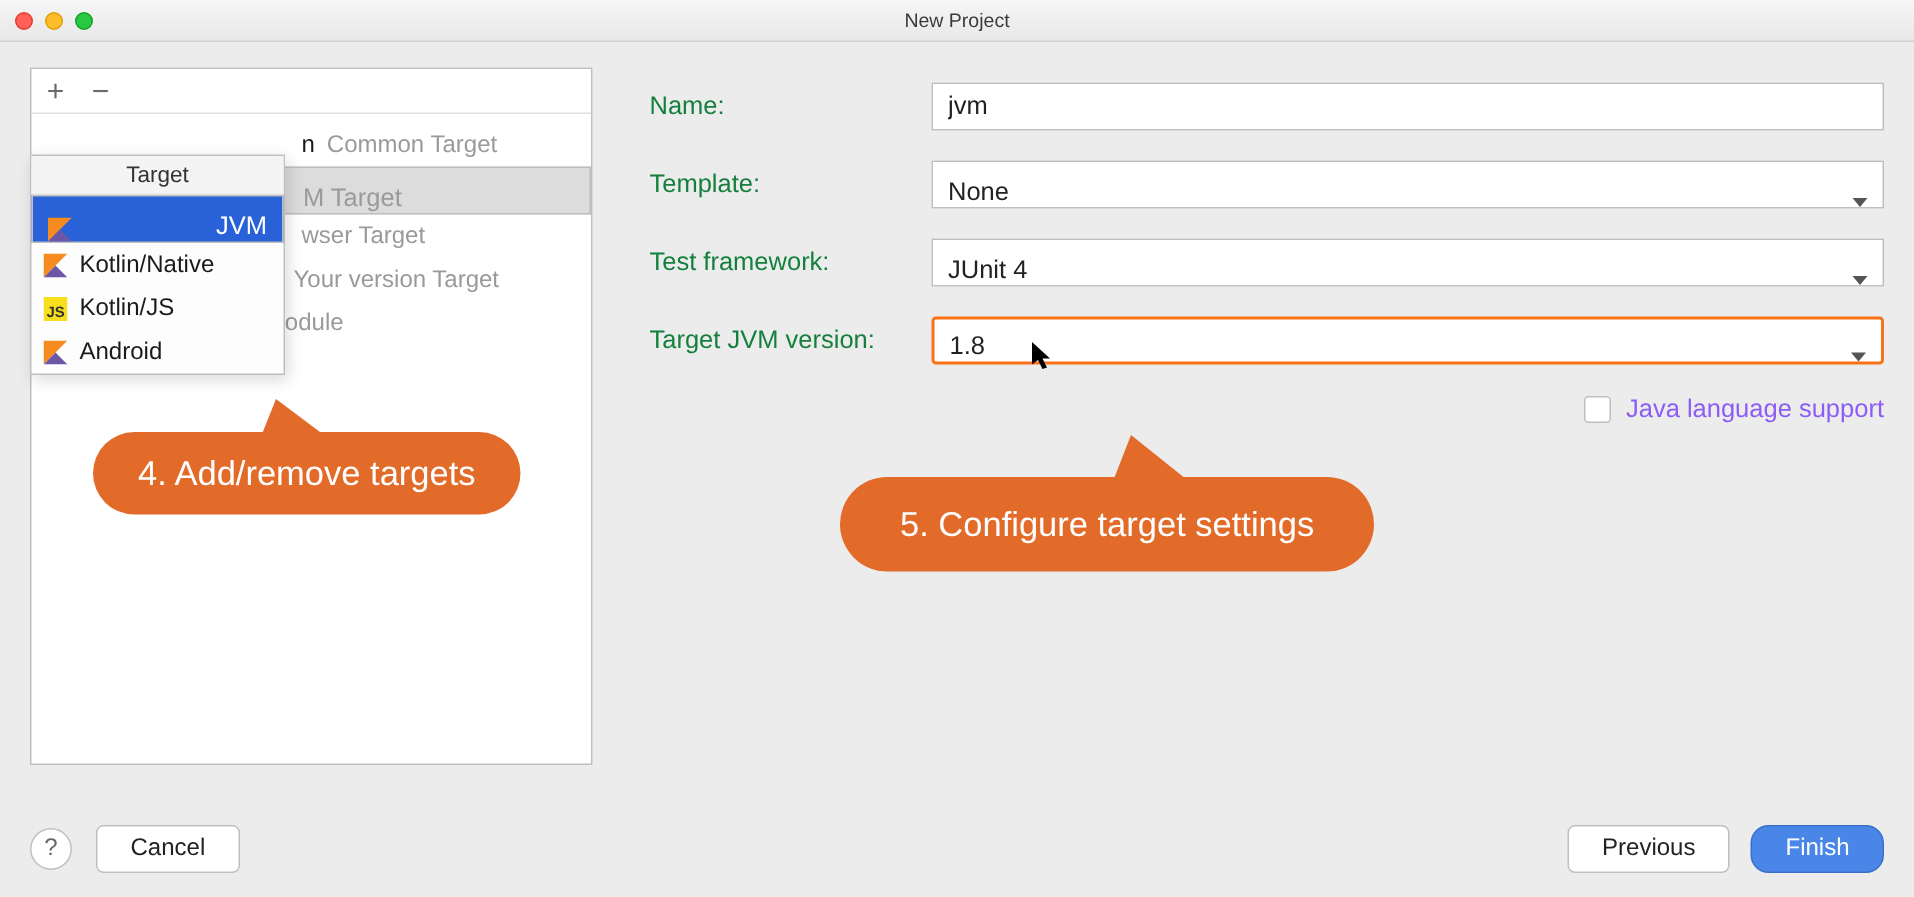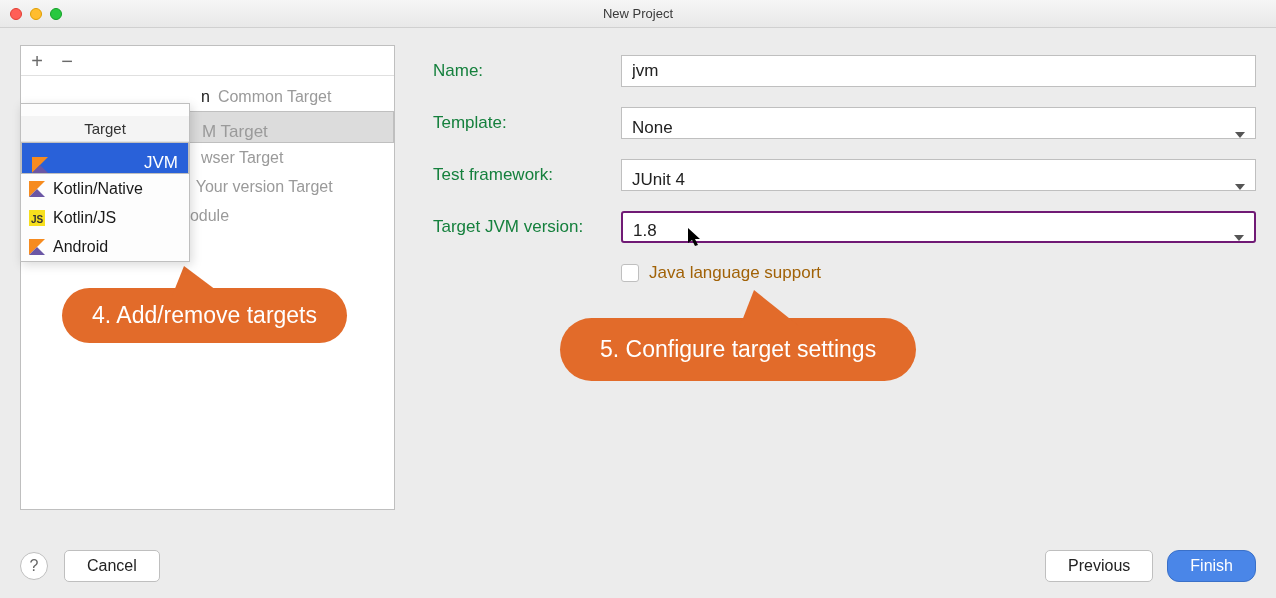--- a/index.html
+++ b/index.html
@@ -23,33 +23,33 @@
 
 
 .tree { padding-top:6px; font-size:16px; color:#1a1a1a; }
 .tree-row { height:29px; display:flex; align-items:center; padding-left:42px; gap:8px; }
 .tree-row.sel { background:#dcdcdc; }
 .tree-row .muted { color:#9a9a9a; }
 .tree-row.ind2 { padding-left:72px; }
 
 
 .popup { position:absolute; left:0px; top:58px; width:170px; background:#fdfdfd; border:1px solid #bfbfbf; box-shadow: 2px 3px 10px rgba(0,0,0,.15); z-index:5; }
-.popup-header { height:26px; text-align:center; font-size:15px; color:#333; border-bottom:1px solid #e3e3e3; display:flex; align-items:center; justify-content:center; background:#f4f4f4;margin-top:12px; }
+.popup-header { height:26px; text-align:center; font-size:15px; color:#333; border-bottom:1px solid #e3e3e3; display:flex; align-items:center; justify-content:center; background:#f4f4f4; }
 .popup-item { height:29px; display:flex; align-items:center; gap:8px; padding-left:8px; font-size:16px; color:#1a1a1a; cursor:pointer; }
 .popup-item.sel { background:#2961d9; color:#fff; }
 
 
 .form { position:absolute; left:413px; top:10px; right:0; }
 .form-row { display:flex; align-items:center; margin-bottom:20px; }
 .form-label { width:188px; font-size:17px; color:#15803d; }
 .txt { flex:1; height:32px; border:1px solid #bfbfbf; background:#fff; padding:0 10px; font-size:17px; color:#222; }
 .sel { flex:1; height:32px; border:1px solid #bfbfbf; background:#fff; padding:0 10px; font-size:17px; color:#222; display:flex; align-items:flex-end; justify-content:space-between; cursor:pointer; }
-.sel.active { border:2px solid #701a75; border-radius:3px; }
+.sel.active { border:2px solid #f97316; border-radius:3px; }
 .caret { width:0;height:0;border-left:5px solid transparent;border-right:5px solid transparent;border-top:6px solid #555; }
-.chk-row { display:flex; align-items:center; gap:10px; margin-left:188px; font-size:17px; color:#a16207; }
+.chk-row { display:flex; align-items:center; gap:10px; margin-left:188px; font-size:17px; color:#8b5cf6;justify-content:flex-end; }
 .chkbox { width:18px; height:18px; border:1px solid #bfbfbf; border-radius:3px; background:#fff; }
 
 
 .footer { position:absolute; left:20px; right:20px; bottom:12px; height:40px; display:flex; align-items:center; }
 .help { width:28px; height:28px; border:1px solid #bfbfbf; border-radius:50%; background:#fff; display:flex;align-items:center;justify-content:center; color:#666; font-size:16px; cursor:pointer; }
 .btn { height:32px; padding:0 22px; border:1px solid #bfbfbf; background:#fff; border-radius:5px; font-size:16px; color:#222; cursor:pointer; display:flex;align-items:center; }
 .btn.primary { background:#4a86e8; border-color:#3a70c8; color:#fff;border-radius:12px; }
 .spacer { flex:1; }
 
 

